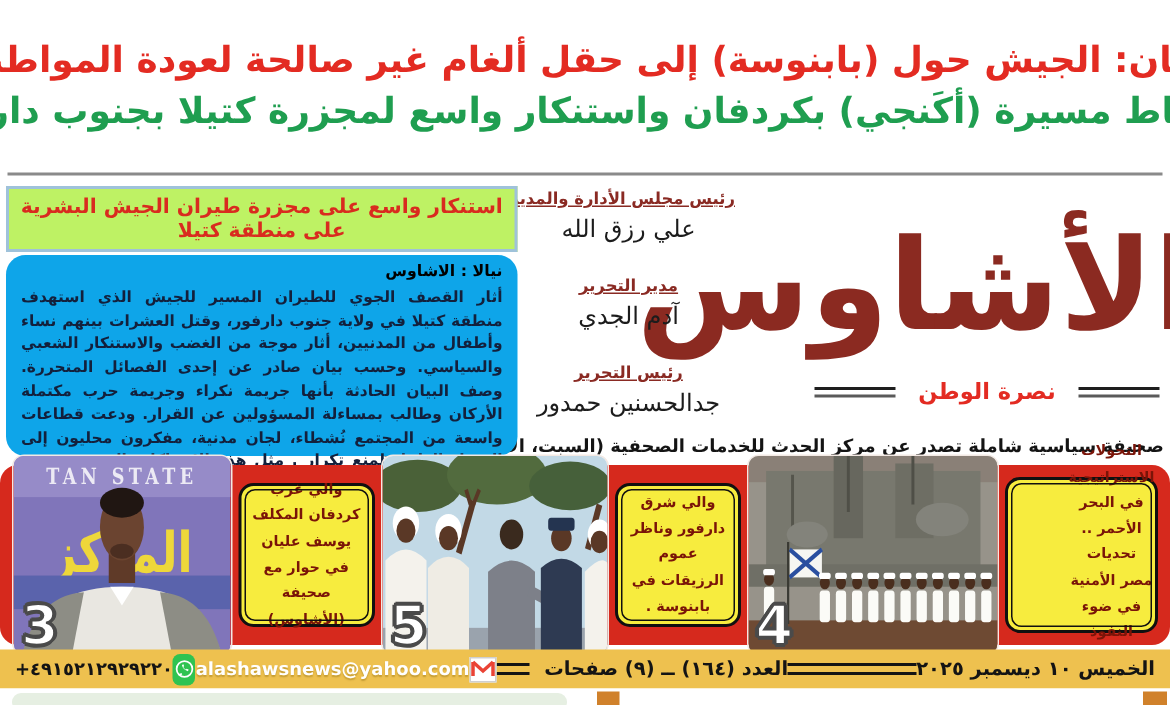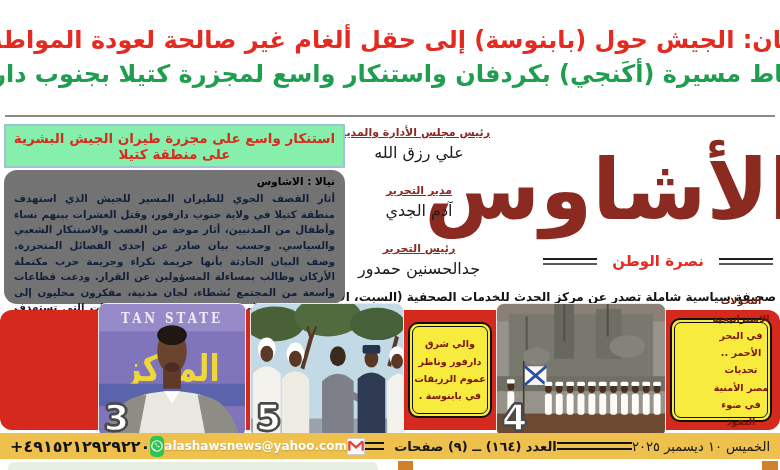--- a/index.html
+++ b/index.html
@@ -30,24 +30,24 @@
   .staff-col { position:absolute; left:348px; top:8px; width:142px;
     display:flex; flex-direction:column; gap:22px; text-align:center; }
   .staff-role { color:#8a2a23; font-weight:bold; font-size:11px; text-decoration:underline; white-space:nowrap; }
   .staff-name { color:#1c1c1c; font-size:16px; margin-top:4px; }
 
   .subtitle { position:absolute; left:386px; top:172px; width:390px; text-align:center;
     font-size:12px; font-weight:bold; color:#141414; white-space:nowrap; }
 
   
   .article { position:absolute; left:4px; top:6px; width:341px; }
-  .article-title { background:#86efac; border:2px solid #9fc2da; min-height:38px;
+  .article-title { background:#bef264; border:2px solid #9fc2da; min-height:38px;
     display:flex; align-items:center; justify-content:center; padding:4px 6px;
     color:#d92b1f; font-weight:bold; font-size:13.5px; text-align:center; }
-  .article-body { margin-top:2px; background:#737373; border-radius:13px; padding:4px 10px 6px 10px;
+  .article-body { margin-top:2px; background:#0ea5e9; border-radius:13px; padding:4px 10px 6px 10px;
     height:134px; color:#13203c; font-size:10.3px; font-weight:bold; line-height:1.52; text-align:justify; }
   .article-byline { color:#000; font-size:10.5px; font-weight:bold; margin-bottom:1px; }
 
   
   .strip { position:absolute; left:0; top:310px; width:780px; height:120px; background:#d6291d;
     border-radius:12px; display:flex; align-items:center; gap:4px; padding:0 8px; }
   .teaser { background:#f7ec3e; border:2px solid #101010; border-radius:10px; position:relative;
     display:flex; align-items:center; justify-content:center; padding:6px 4px; text-align:center;
     color:#7a1408; font-weight:bold; font-size:9.6px; line-height:1.8; }
   .teaser::before { content:""; position:absolute; inset:2px; border:1.5px solid #101010; border-radius:7px; pointer-events:none; }
@@ -60,31 +60,31 @@
   .photo-portrait { width:148px; }
   .photo svg { display:block; width:100%; height:100%; }
   .badge { position:absolute; bottom:0px; left:5px; color:#fff; font-weight:bold; font-size:36px; line-height:1;
     -webkit-text-stroke:1.5px #4a4a4a;
     text-shadow:-2px 0 #4a4a4a, 2px 0 #4a4a4a, 0 -2px #4a4a4a, 0 2px #4a4a4a,
                 -1px -1px #4a4a4a, 1px 1px #4a4a4a, -1px 1px #4a4a4a, 1px -1px #4a4a4a; }
 
   
   .foot { position:absolute; left:0; top:433px; width:780px; height:26px; background:#eec14f;
     display:flex; align-items:center; justify-content:space-between; padding:0 10px; }
-  .foot-date  { font-size:13px; font-weight:normal; color:#141414; white-space:nowrap; }
+  .foot-date  { font-size:13px; font-weight:bold; color:#141414; white-space:nowrap; }
   .foot-issue { font-size:13px; font-weight:bold; color:#141414; white-space:nowrap;margin-left:10px; }
   .dbl { height:8px; border-top:2.5px solid #141414; border-bottom:2.5px solid #141414; }
   .dbl-long  { width:118px; }
   .dbl-short { width:30px;  }
   .gmail-icon { width:22px; height:17px; background:#fff; border:1px solid #cfcfcf;
     display:flex; align-items:center; justify-content:center; }
   .foot-email { color:#ffffff; font-weight:bold; font-size:12px; text-shadow:0 1px 1px rgba(120,90,0,.35); }
   .wa-icon { width:21px; height:21px; background:#2fc351; border-radius:5px;
     display:flex; align-items:center; justify-content:center; }
-  .foot-phone { font-size:16px; font-weight:bold; color:#141414; direction:ltr; unicode-bidi:embed; }
+  .foot-phone { font-size:12px; font-weight:bold; color:#141414; direction:ltr; unicode-bidi:embed; }
 
   
   .below { position:absolute; left:0; top:459px; width:780px; height:11px; background:#fff; }
   .below-green { position:absolute; left:8px; top:3px; width:370px; height:12px; background:#e6efe2; border-radius:8px; }
   .below-sq-mid   { position:absolute; left:398px; top:2px; width:15px; height:9px; background:#d0812b; }
   .below-sq-right { position:absolute; left:762px; top:2px; width:16px; height:9px; background:#d0812b; }
 </style>
 </head>
 <body>
 
@@ -216,20 +216,21 @@
         </g>
         <g>
           <circle cx="148" cy="42" r="8" fill="#ffffff"></circle>
           <circle cx="148" cy="46" r="6" fill="#5a3826"></circle>
           <path d="M138,106 L138,62 Q150,52 154,58 L154,106 Z" fill="#f4f2ec"></path>
         </g>
       </svg>
       <span class="badge">5</span>
     </div>
 
+    <div class="teaser teaser-3">والي غرب كردفان المكلف يوسف عليان في حوار مع صحيفة (الأشاوس)</div>
 
     <div class="photo photo-portrait">
       <svg viewBox="0 0 148 106" preserveAspectRatio="none">
         <rect x="0" y="0" width="148" height="106" fill="#8075ba"></rect>
         <rect x="0" y="0" width="148" height="22" fill="#968bc8"></rect>
         <text x="74" y="15" text-anchor="middle" font-size="12" font-weight="bold" letter-spacing="3" fill="#eceaf4" font-family="DejaVu Serif, serif">TAN STATE</text>
         <text x="74" y="62" text-anchor="middle" font-size="30" font-weight="bold" fill="#eed73a" font-family="DejaVu Sans, sans-serif">المركز</text>
         <rect x="0" y="64" width="148" height="18" fill="#5a63ac"></rect>
         <path d="M6,106 C18,78 42,70 74,70 C106,70 130,78 142,106 Z" fill="#e9e7e1"></path>
         <path d="M6,106 C14,82 30,74 48,73 L40,106 Z" fill="#8d8d85"></path>

